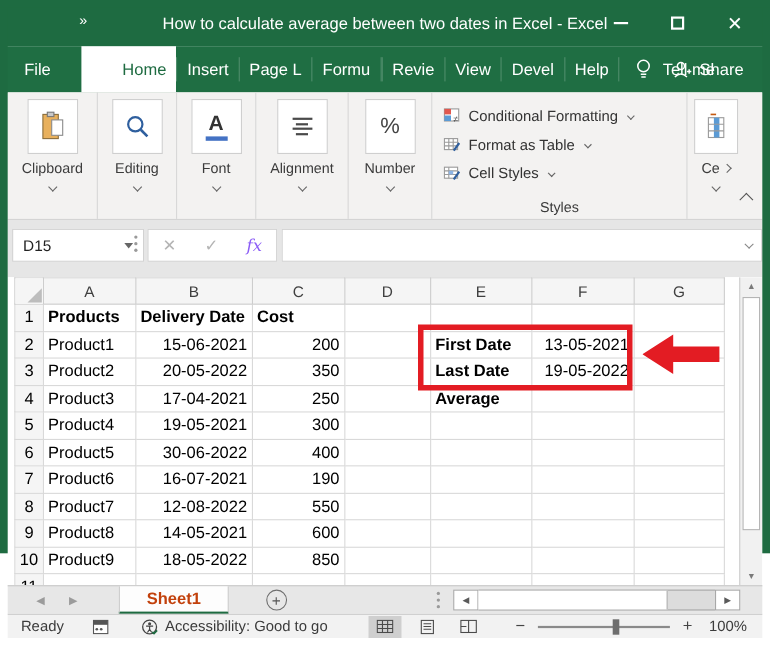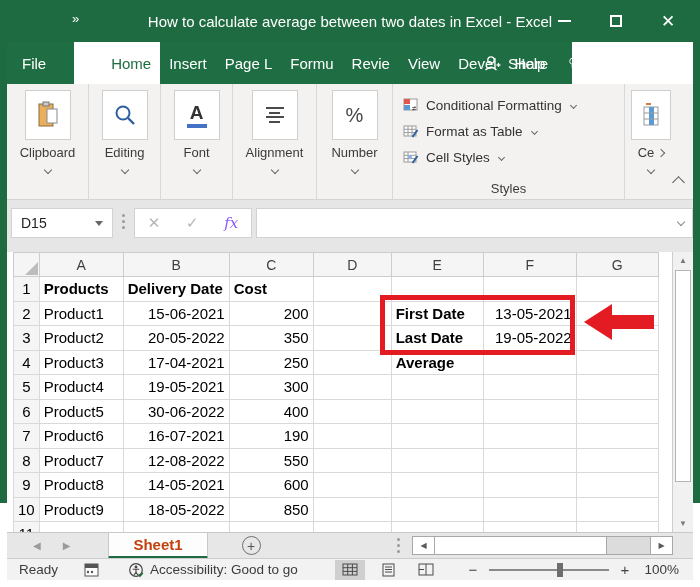--- a/index.html
+++ b/index.html
@@ -18,21 +18,21 @@
   .titlebar { position:absolute; left:0; top:0; width:700px; height:42px; background:#1e6b41; }
   .qat { position:absolute; left:72px; top:11px; color:#fff; font-size:13px; letter-spacing:-2px; }
   .title { position:absolute; left:0; top:0; width:100%; height:42px; display:flex; align-items:center; justify-content:center; color:#fff; font-size:15px; }
   .win-controls { position:absolute; right:6px; top:0; height:42px; display:flex; }
   .wc { width:52px; height:42px; display:flex; align-items:center; justify-content:center; color:#fff; }
   .wc-min-glyph { display:block; width:13px; height:2px; background:#fff; }
   .wc-max-glyph { display:block; width:12px; height:12px; border:2px solid #fff; }
   .wc-close-glyph { font-size:17px; line-height:1; }
 
   
-  .tabrow { position:absolute; left:0; top:42px; width:572px; height:42px; background:#1f6e43; display:flex; align-items:stretch; }
+  .tabrow { position:absolute; left:0; top:42px; width:700px; height:42px; background:#1f6e43; display:flex; align-items:stretch; }
   .mtab { display:flex; align-items:center; padding:0 9px; color:#fff; font-size:15px; position:relative; white-space:nowrap; }
   .mtab.file { padding:0 18px 0 22px; margin-right:10px; }
   .mtab.active { background:#fff; color:#1e6b41;padding-left:37px; }
   .msep { width:1px; height:22px; background:#4f8d6b; align-self:center; }
   .tellme { display:flex; align-items:center; gap:9px; color:#fff; font-size:15px; padding:0 14px; }
   .share { position:absolute; right:24px; top:0; height:42px; display:flex; align-items:center; gap:7px; color:#fff; font-size:15px; }
 
   
   .ribbon { position:absolute; left:7px; top:84px; width:686px; height:116px; background:#f3f2f1; border-bottom:1px solid #d4d4d4; display:flex; }
   .rgroup { display:flex; flex-direction:column; align-items:center; border-right:1px solid #d8d8d8; position:relative; }
@@ -50,21 +50,21 @@
   .style-item .chev { width:5px; height:5px; margin-left:2px; }
   .styles-label { position:absolute; bottom:3px; left:0; width:100%; text-align:center; font-size:13px; color:#3b3b3b; }
   .g-cells { width:52px; border-right:none; overflow:hidden; }
   .cells-label-row { display:flex; align-items:center; gap:4px; margin-top:5px; font-size:13px; color:#3b3b3b; }
   .chev-right { transform:rotate(-45deg); }
   .ribbon-collapse { position:absolute; right:10px; bottom:8px; }
   .chev-up { width:9px; height:9px; border-right:none; border-bottom:none; border-left:1.6px solid #555; border-top:1.6px solid #555; transform:rotate(45deg); }
 
   
   .formula-row { position:absolute; left:7px; top:200px; width:686px; height:52px; background:#e6e6e6; }
-  .namebox { position:absolute; left:4px; top:8px; width:102px; height:30px; background:#fff; border:1px solid #d2d2d2; display:flex; align-items:center; }
+  .namebox { position:absolute; left:4px; top:8px; width:120px; height:30px; background:#fff; border:1px solid #d2d2d2; display:flex; align-items:center; }
   .namebox-text { margin-left:9px; font-size:14px; color:#222; flex:1; }
   .namebox-arrow { width:0; height:0; border-left:4px solid transparent; border-right:4px solid transparent; border-top:5px solid #666; margin-right:9px; }
   .fdots { position:absolute; left:115px; top:14px; display:flex; flex-direction:column; gap:3px; }
   .fdots i { width:3px; height:3px; background:#9a9a9a; border-radius:50%; }
   .fxpanel { position:absolute; left:127px; top:8px; width:118px; height:30px; background:#fff; border:1px solid #d2d2d2; display:flex; align-items:center; justify-content:space-around; }
   .fx-x, .fx-check { color:#b4b4b4; font-size:15px; }
   .fx-fx { font-family:"DejaVu Serif", serif; font-style:italic; font-size:15px; color:#8b5cf6; }
   .finput { position:absolute; left:249px; top:8px; width:437px; height:30px; background:#fff; border:1px solid #d2d2d2; }
   .finput .chev { position:absolute; right:8px; top:10px; border-color:#888; }
 

